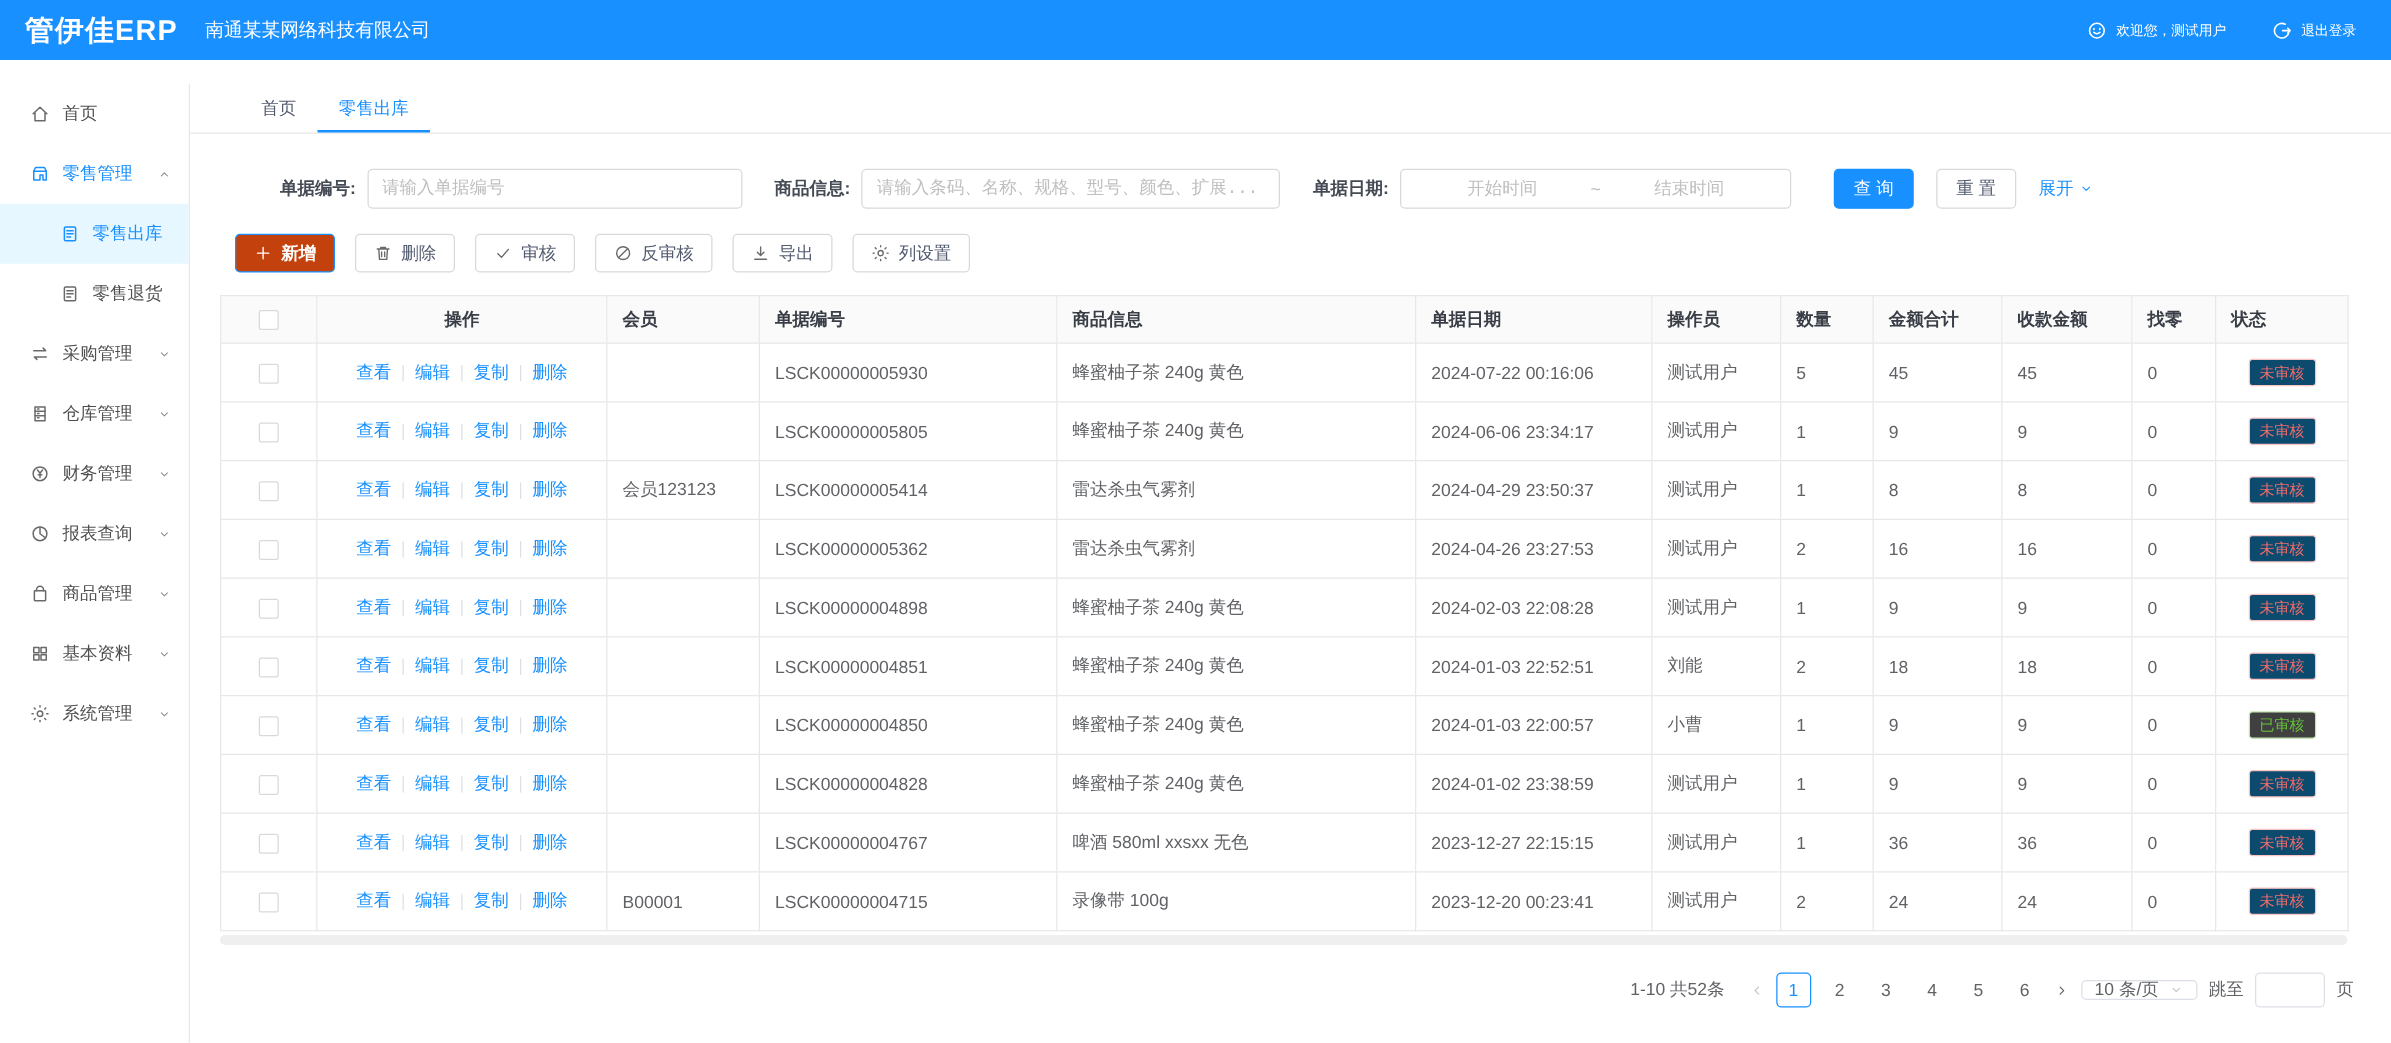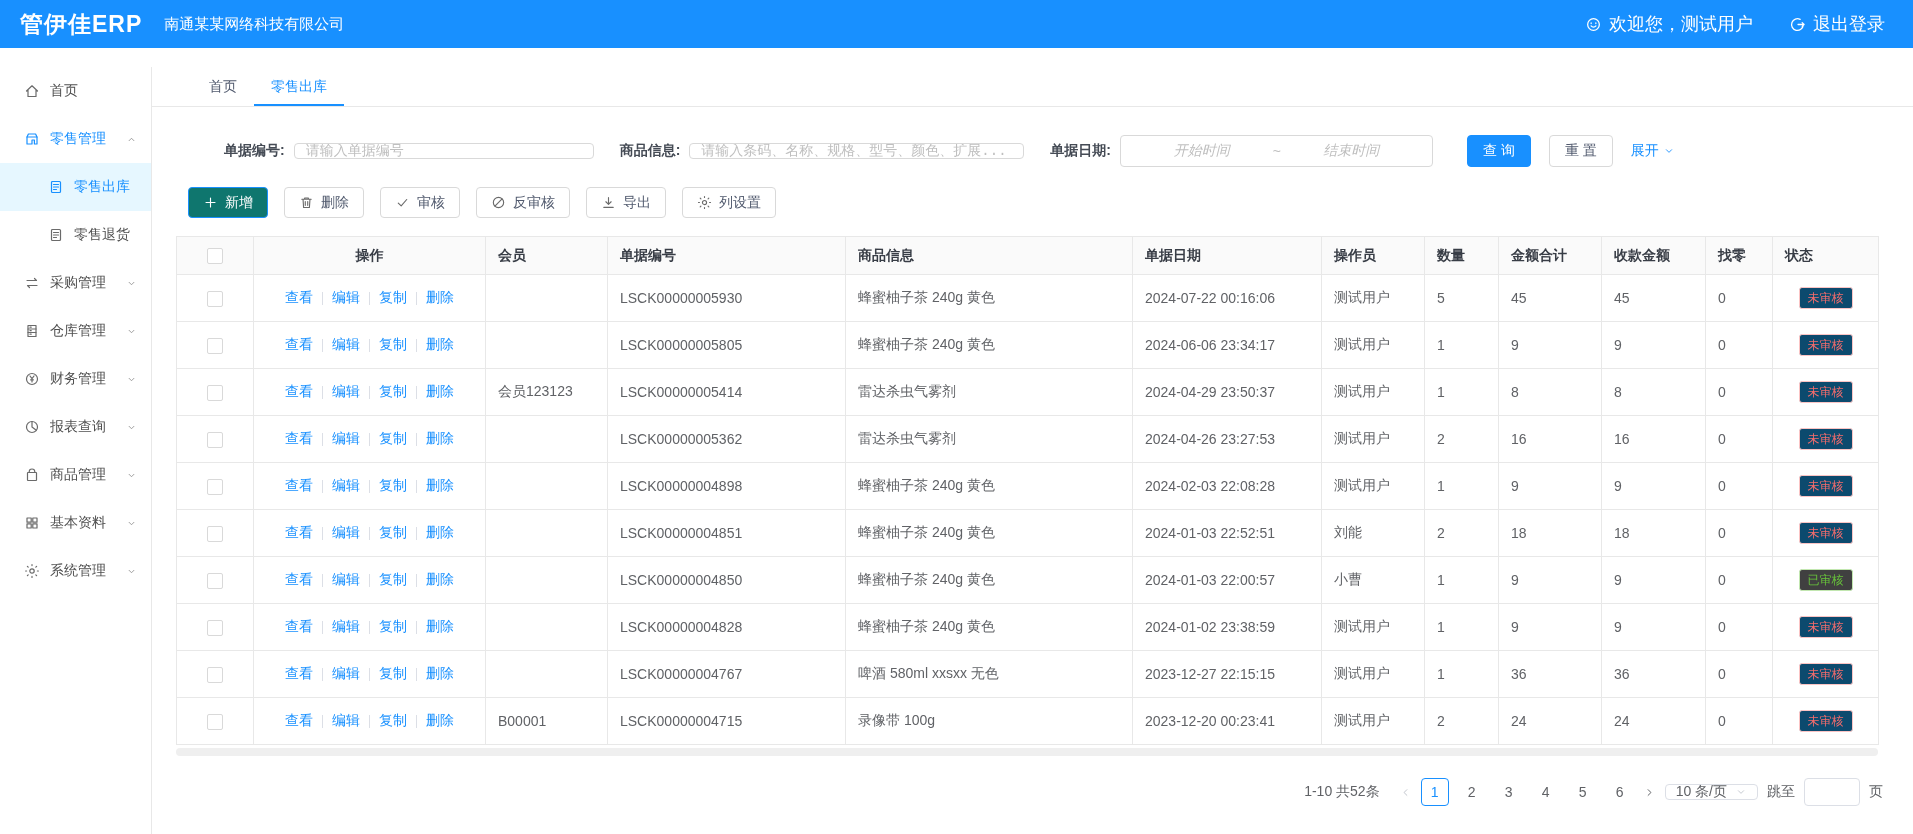--- a/index.html
+++ b/index.html
@@ -7,21 +7,21 @@
   body { font-family:"Liberation Sans","DejaVu Sans",sans-serif; font-size:14px; color:#515a6e; background:#fff; }
   .icon { display:inline-flex; }
   .icon svg { width:1em; height:1em; display:block; }
 
   
   .topbar { height:48px; background:#1890ff; display:flex; align-items:center; padding:0 28px 0 20px; color:#fff; }
   .logo { font-size:23px; font-weight:bold; letter-spacing:1px; }
   .company { font-size:15px; margin-left:22px; }
   .topbar-right { margin-left:auto; display:flex; align-items:center; gap:36px; }
   .tb-icon { font-size:18px; cursor:pointer; }
-  .tb-user, .tb-logout { display:flex; align-items:center; gap:7px; cursor:pointer; font-size:18px; }
+  .tb-user, .tb-logout { display:flex; align-items:center; gap:7px; cursor:pointer; font-size:11px; }
   .tb-user .icon, .tb-logout .icon { font-size:17px; }
 
   
   .main { display:flex; height:786px;margin-top:19px; }
   .sidebar { width:152px; flex:0 0 152px; border-right:1px solid #e8e8e8; background:#fff; }
   .menu-item { height:48px; display:flex; align-items:center; padding:0 14px 0 24px; cursor:pointer; color:#4f4f4f; }
   .menu-item .mi-icon { font-size:16px; color:#6a6a6a; }
   .menu-item .mi-label { margin-left:10px; flex:1; }
   .menu-item .chev { font-size:11px; color:#8c8c8c; }
   .menu-item.sub { padding-left:48px; }
@@ -32,40 +32,40 @@
   .content { flex:1; display:flex; flex-direction:column; overflow:hidden; }
 
   
   .tabbar { height:40px; border-bottom:1px solid #e8e8e8; display:flex; padding-left:40px; }
   .tab { padding:0 17px; line-height:39px; cursor:pointer; color:#515a6e; border-bottom:2px solid transparent; }
   .tab.active { color:#1890ff; border-bottom-color:#1890ff; }
 
   
   .filter-row { display:flex; align-items:center; margin:28px 24px 0 0; padding-left:72px; }
   .f-label { font-weight:600; color:#454b55; white-space:nowrap; }
-  .f-input { height:16px; border:1px solid #d9d9d9; border-radius:4px; padding:0 11px; font-size:14px; color:#515a6e; outline:none; margin-left:9px; font-family:Liberation Mono, monospace; }
+  .f-input { height:32px; border:1px solid #d9d9d9; border-radius:4px; padding:0 11px; font-size:14px; color:#515a6e; outline:none; margin-left:9px; font-family:Liberation Mono, monospace; }
   .f-input::placeholder { color:#bfbfbf; }
   .bill-input { width:300px; }
   .prod-input { width:335px; }
   .f-group { display:flex; align-items:center; }
   .gap { margin-left:26px; }
-  .date-range { width:313px; height:32px; border:1px solid #d9d9d9; border-radius:4px; margin-left:9px; display:flex; align-items:center; padding:0 10px; color:#bfbfbf; cursor:pointer;font-style:italic; }
+  .date-range { width:313px; height:32px; border:1px solid #d9d9d9; border-radius:4px; margin-left:9px; display:flex; align-items:center; padding:0 10px; color:#bfbfbf; cursor:pointer; }
   .date-range .ph { flex:1; text-align:center; }
   .btn { height:32px; border-radius:4px; border:1px solid #d9d9d9; background:#fff; font-size:14px; color:#515a6e; padding:0 15px; cursor:pointer; font-family:inherit; }
   .btn.primary { background:#1890ff; border-color:#1890ff; color:#fff; }
   .search-btn { margin-left:34px; }
   .reset-btn { margin-left:18px; }
   .expand-link { color:#1890ff; margin-left:18px; cursor:pointer; display:flex; align-items:center; gap:4px; }
   .expand-link .icon { font-size:12px; }
 
   
   .toolbar { display:flex; align-items:center; margin:20px 24px 0 36px; gap:16px; position:relative; }
   .tbtn { height:31px; display:inline-flex; align-items:center; gap:7px; padding:0 14px; border:1px solid #d9d9d9; border-radius:4px; background:#fff; color:#515a6e; cursor:pointer; font-size:14px; font-family:inherit; }
   .tbtn .icon { font-size:15px; color:#6a6a6a; }
-  .tbtn.primary { background:#0f766e; border-color:#1890ff; color:#fff; }
+  .tbtn.primary { background:#c2410c; border-color:#1890ff; color:#fff;font-weight:bold; }
   .tbtn.primary .icon { color:#fff; }
   .help { position:absolute; right:0; top:4px; font-size:19px; color:#8c8c8c; cursor:pointer; }
 
   
   .table-wrap { margin:18px 24px 0 24px; }
   table { border-collapse:collapse; table-layout:fixed; width:1702px; }
   th,td { border:1px solid #e8e8e8; height:47px; padding:0 12px; font-weight:normal; text-align:left; overflow:hidden; white-space:nowrap; }
   thead th { background:#fafafa; height:38px; color:#383d46; font-weight:600; }
   td { color:#606266; }
   th.center, td.center { text-align:center; padding:0 4px; }

